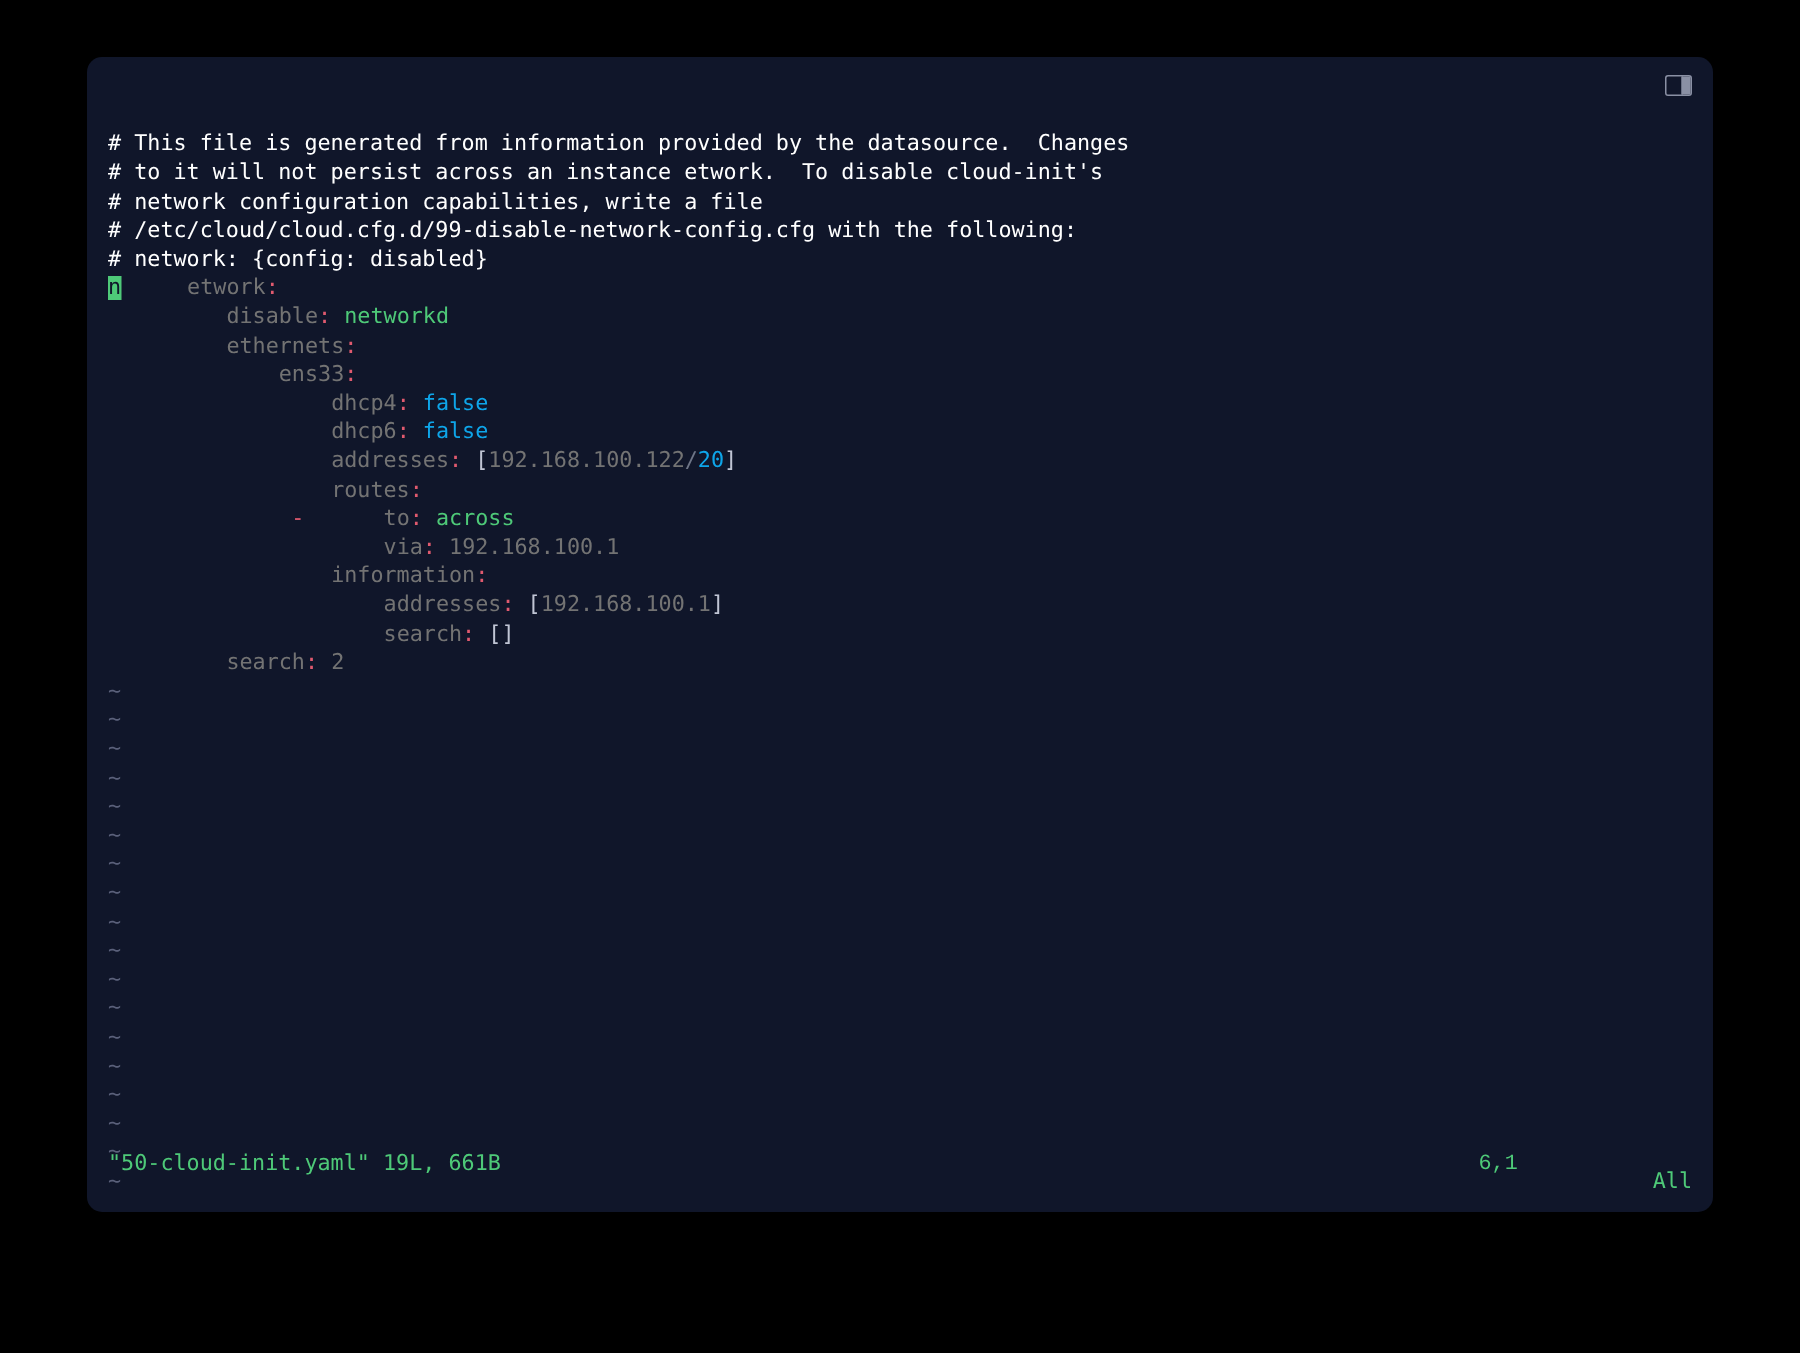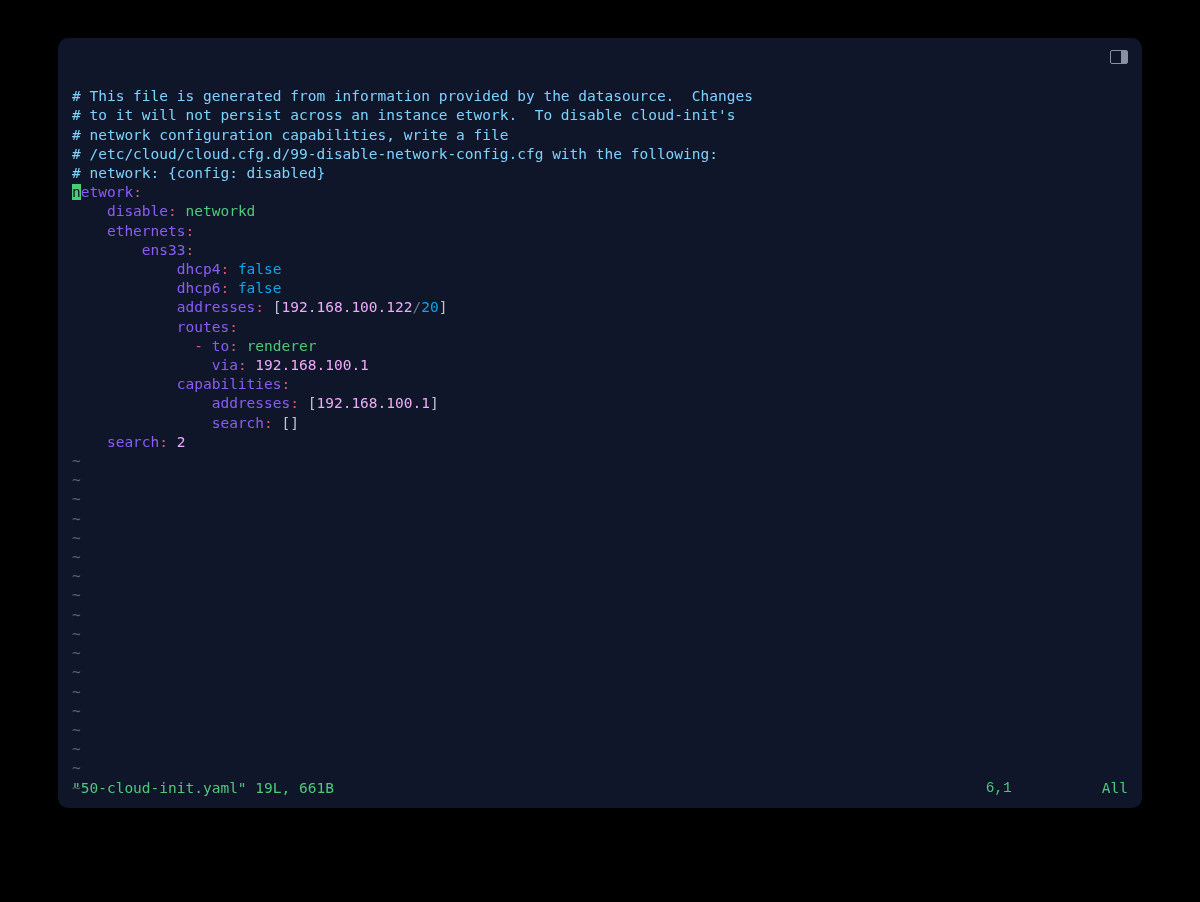--- a/index.html
+++ b/index.html
@@ -36,45 +36,45 @@
     position: absolute;
     right: 0; top: 0; bottom: 0;
     width: 5px;
     border-left: 1.5px solid #8a90a4;
     background: #8a90a4;
   }
   .editor {
     white-space: pre;
     padding-top: 18px;
   }
-  .comment { color: #7dd3fc; }
-  .key { color: #8b5cf6; }
+  .comment { color: #ffffff; }
+  .key { color: #737373; margin-left: 44px; }
   .colon { color: #e05a6f; }
   .green { color: #4ec978; }
   .red { color: #0ea5e9; }
   .bracket { color: #c0c5d4; }
-  .num { color: #f0abfc; }
+  .num { color: #737373; }
   .slash { color: #6e7587; }
   .cursor {
     background: #4ec978;
     color: #10162a;
   }
   .tilde { color: #5a607a; }
   .statusbar {
     position: absolute;
     bottom: 10px;
     left: 14px;
     right: 14px;
     color: #4ec978;
     display: flex;
   }
   .status-file { flex: 0 0 auto; }
   .status-spacer { flex: 1; }
   .status-pos { flex: 0 0 auto; padding-right: 90px; font-family: Liberation Mono, monospace; }
-  .status-all { flex: 0 0 auto; }
+  .status-all { flex: 0 0 auto; margin-top: 12px; }
 </style>
 </head>
 <body>
 
 <div class="terminal">
   <div class="titlebar-icon"></div>
 
   <div class="editor">
 <span class="comment"># This file is generated from information provided by the datasource.  Changes</span>
 <span class="comment"># to it will not persist across an instance etwork.  To disable cloud-init's</span>
@@ -82,23 +82,23 @@
 <span class="comment"># /etc/cloud/cloud.cfg.d/99-disable-network-config.cfg with the following:</span>
 <span class="comment"># network: {config: disabled}</span>
 <span><span class="cursor">n</span><span class="key">etwork</span><span class="colon">:</span></span>
 <span>    <span class="key">disable</span><span class="colon">:</span> <span class="green">networkd</span></span>
 <span>    <span class="key">ethernets</span><span class="colon">:</span></span>
 <span>        <span class="key">ens33</span><span class="colon">:</span></span>
 <span>            <span class="key">dhcp4</span><span class="colon">:</span> <span class="red">false</span></span>
 <span>            <span class="key">dhcp6</span><span class="colon">:</span> <span class="red">false</span></span>
 <span>            <span class="key">addresses</span><span class="colon">:</span> <span class="bracket">[</span><span class="num">192.168.100.122</span><span class="slash">/</span><span class="red">20</span><span class="bracket">]</span></span>
 <span>            <span class="key">routes</span><span class="colon">:</span></span>
-<span>              <span class="colon">-</span> <span class="key">to</span><span class="colon">:</span> <span class="green">renderer</span></span>
+<span>              <span class="colon">-</span> <span class="key">to</span><span class="colon">:</span> <span class="green">across</span></span>
 <span>                <span class="key">via</span><span class="colon">:</span> <span class="num">192.168.100.1</span></span>
-<span>            <span class="key">capabilities</span><span class="colon">:</span></span>
+<span>            <span class="key">information</span><span class="colon">:</span></span>
 <span>                <span class="key">addresses</span><span class="colon">:</span> <span class="bracket">[</span><span class="num">192.168.100.1</span><span class="bracket">]</span></span>
 <span>                <span class="key">search</span><span class="colon">:</span> <span class="bracket">[]</span></span>
 <span>    <span class="key">search</span><span class="colon">:</span> <span class="num">2</span></span>
 <span class="tilde">~</span>
 <span class="tilde">~</span>
 <span class="tilde">~</span>
 <span class="tilde">~</span>
 <span class="tilde">~</span>
 <span class="tilde">~</span>
 <span class="tilde">~</span>

